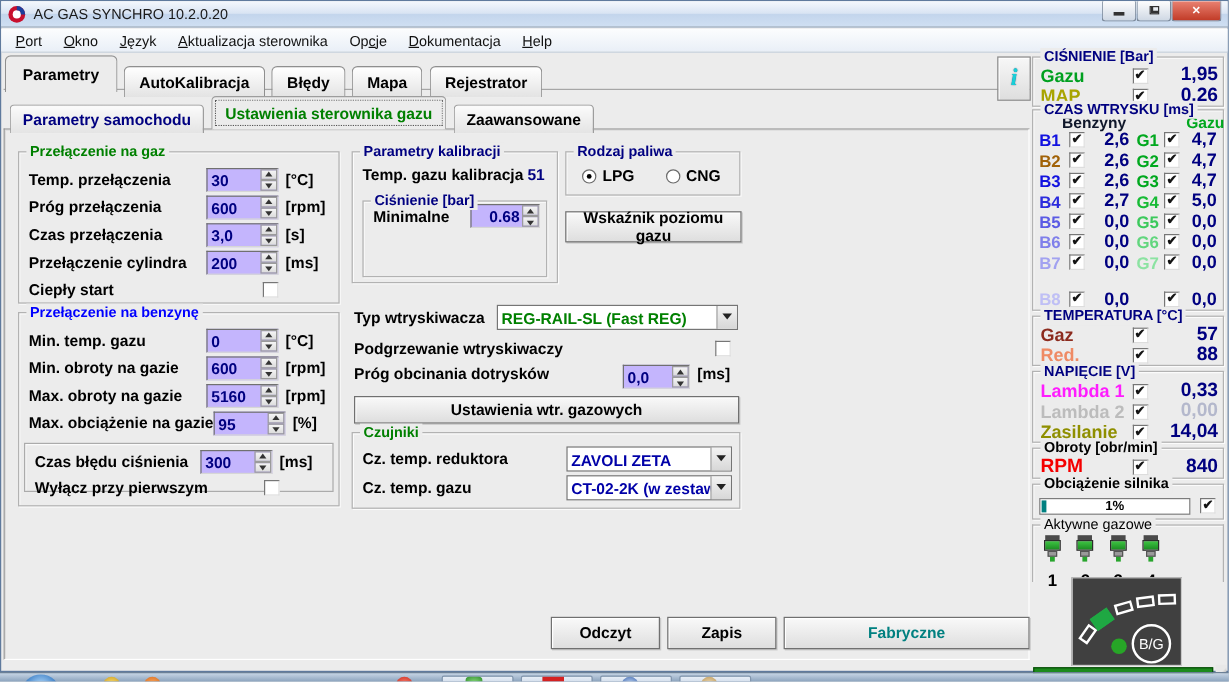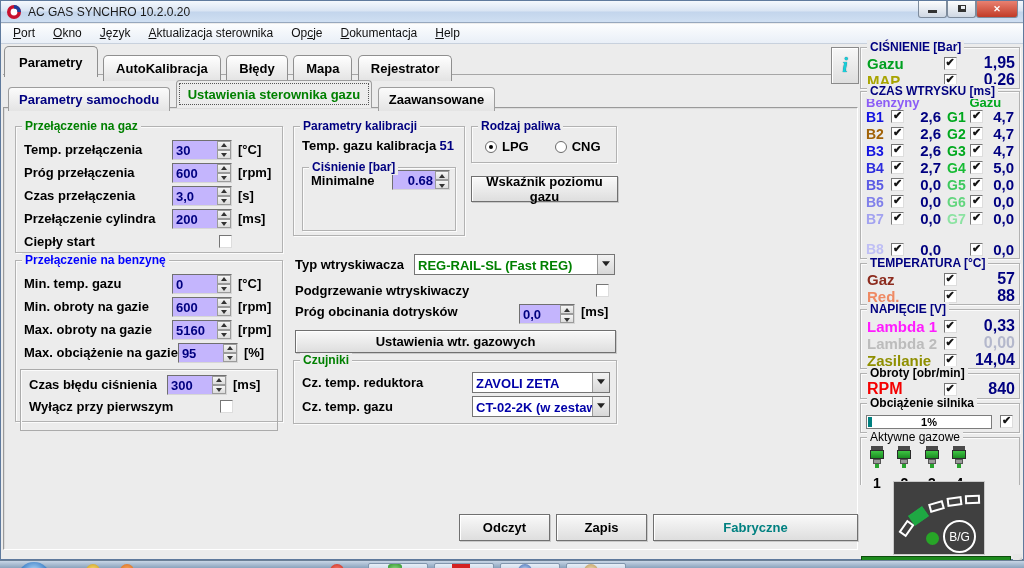--- a/index.html
+++ b/index.html
@@ -8,21 +8,21 @@
 .win{position:absolute;left:0;top:0;width:1024px;height:560px;background:#ececec;border:1px solid #5f7档a0;border:1px solid #5f7a9d}
 
 .titlebar{position:absolute;left:0;top:0;width:100%;height:22px;background:linear-gradient(#f4f8fd,#d9e4f3 48%,#c3d5ec 52%,#cfdff2);border-bottom:1px solid #96a7bd;display:flex;align-items:center;padding:0 5px}
 .title-text{font-size:12px;color:#1a1a1a;margin-left:6px}
 .winbtns{margin-left:auto;display:flex;gap:0;height:17px;margin-top:-5px}
 .wbtn{width:29px;height:17px;border:1px solid #7d8b9c;border-top:none;background:linear-gradient(#fdfdfd,#cfd8e4);display:flex;align-items:center;justify-content:center;border-radius:0 0 3px 3px;font-size:9px;color:#222}
 .wbtn.close{background:linear-gradient(#e98171,#c13b27);color:#fff;width:42px;font-weight:bold}
 .glyph-min{width:9px;height:3px;background:#333;margin-top:6px}
 .glyph-rest{width:8px;height:7px;border:1px solid #333;box-shadow:2px -2px 0 -0px #333 inset;position:relative}
 
-.menubar{position:absolute;left:0;top:23px;width:100%;height:20px;background:linear-gradient(#fcfdfe,#e9eff7);border-bottom:1px solid #c8d1dd;display:flex;align-items:flex-start;padding-left:3px}
+.menubar{position:absolute;left:0;top:23px;width:100%;height:20px;background:linear-gradient(#fcfdfe,#e9eff7);border-bottom:1px solid #c8d1dd;display:flex;align-items:center;padding-left:3px}
 .menu-item{font-size:12px;color:#111;padding:2px 9px;cursor:default}
 
 .tabline{position:absolute;left:2px;top:73px;width:855px;border-top:1px solid #a6a6a6}
 .tabrow{position:absolute;left:3px;top:45px;height:29px;white-space:nowrap}
 .tab{display:inline-block;vertical-align:bottom;margin-right:1px;padding:5px 12px 5px;border:1px solid #8f8f8f;border-bottom:none;border-radius:5px 5px 0 0;background:linear-gradient(#ffffff,#e3e3e3);font-weight:bold;font-size:13px;position:relative;top:4px}
 .tab.active{top:0;padding:8px 14px 7px;background:#ececec;z-index:3}
 .subtabrow{position:absolute;left:7px;top:79px;height:27px;white-space:nowrap;z-index:2}
 .stab{display:inline-block;vertical-align:bottom;margin-right:1px;padding:4px 10px 4px;border:1px solid #9d9d9d;border-bottom:none;border-radius:4px 4px 0 0;background:linear-gradient(#fbfbfb,#e4e4e4);font-weight:bold;font-size:13px;position:relative;top:3px}
 .stab.navy{color:#000080}
 .stab.active{top:0;padding:6px 11px 6px;background:#ececec;color:#008000;outline:1px dotted #555;outline-offset:-4px;z-index:3}
@@ -57,21 +57,21 @@
 .dd .ab::after{content:"";position:absolute;left:50%;top:50%;transform:translate(-50%,-30%);border:4px solid transparent;border-top:5px solid #222}
 .btn{position:absolute;display:flex;align-items:center;justify-content:center;font-weight:bold;font-size:13px;background:linear-gradient(#f9f9f9,#dedede);border:1px solid #707070;box-shadow:inset 1px 1px 0 #fff,1px 1px 0 #c9c9c9;cursor:default}
 
 .sidebar{position:absolute;left:858px;top:44px;width:164px;height:516px}
 .sgrp{position:absolute;left:1px;width:160px;border:1px solid #b2b2b2;box-shadow:inset 1px 1px 0 #fbfbfb,1px 1px 0 #fbfbfb}
 .srow{display:grid;grid-template-columns:1fr 18px 56px;align-items:center;height:17px;padding:0 4px 0 6px}
 .sl{font-size:15px;font-weight:bold;white-space:nowrap}
 .svv{font-size:16px;font-weight:bold;color:#000080;text-align:right;white-space:nowrap}
 .scb{justify-self:center}
 .ihead{display:flex;font-size:13px;font-weight:bold;padding-top:3px;height:16px}
-.ihead .hb{margin-left:5px;color:#8b5cf6}.ihead .hg{margin-left:50px;color:#00a81e}
+.ihead .hb{margin-left:24px;color:#0f172a}.ihead .hg{margin-left:50px;color:#00a81e}
 .irow{display:grid;grid-template-columns:25px 15px 35px 29px 15px 1fr;align-items:center;height:17px;padding:0 5px 0 5px}
 .ib{font-size:14px;font-weight:bold;white-space:nowrap}
 .iv{font-size:15px;font-weight:bold;color:#000080;text-align:right;white-space:nowrap}
 .loadbar{position:absolute;left:5px;top:11px;width:126px;height:14px;background:#fff;border:1px solid #7c7c7c}
 .loadfill{position:absolute;left:1px;top:1px;width:4px;height:10px;background:#008080}
 .loadtxt{position:absolute;left:0;top:0;width:100%;text-align:center;font-size:11px;font-weight:bold}
 .inj{width:16px;height:24px;position:relative;display:inline-block;margin-right:7px}
 .inj .icap{position:absolute;top:0;left:2px;width:12px;height:4px;background:#4a4a4a}
 .inj .ibody{position:absolute;top:4px;left:1px;width:14px;height:9px;background:linear-gradient(#3ec443,#1b8c22);border:1px solid #2b2b2b}
 .inj .ibase{position:absolute;top:13px;left:4px;width:8px;height:5px;background:#9a9a9a;border:1px solid #555}
@@ -242,21 +242,21 @@
         <span class="lbl">Max. obciążenie na gazie</span>
         <span class="spin">
             <span class="sv">95</span>
             <span class="sb">
               <i class="su"></i>
               <i class="sd"></i>
             </span>
           </span>
         <span class="unit">[%]</span>
       </div>
-      <div style="position:absolute;left:4px;top:108px;width:258px;height:62px;border:1px solid #ababab;box-shadow:inset 1px 1px 0 #fbfbfb">
+      <div style="position:absolute;left:4px;top:108px;width:258px;height:41px;border:1px solid #ababab;box-shadow:inset 1px 1px 0 #fbfbfb">
         <div class="frow" style="height:23px;margin-top:3px">
           <span class="lbl">Czas błędu ciśnienia</span>
           <span class="spin">
               <span class="sv">300</span>
               <span class="sb">
                 <i class="su"></i>
                 <i class="sd"></i>
               </span>
             </span>
           <span class="unit">[ms]</span>

